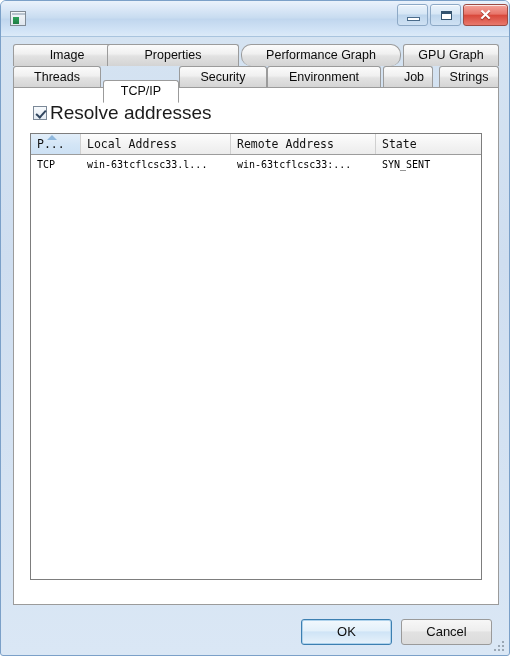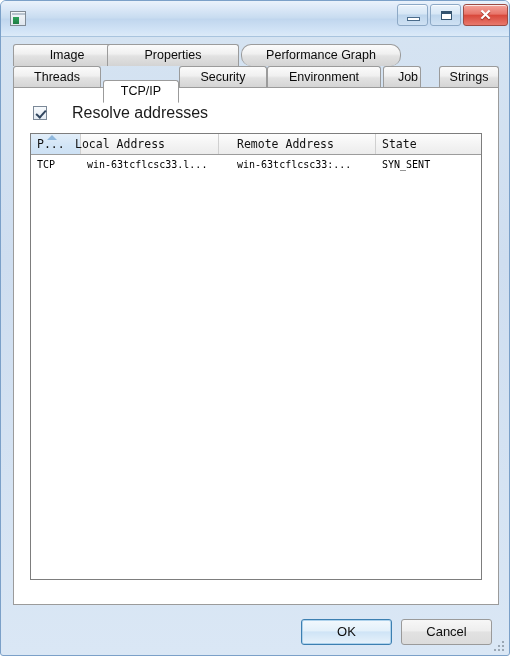--- a/index.html
+++ b/index.html
@@ -197,22 +197,22 @@
   .checkbox::after {
     content: "";
     position: absolute;
     left: 4px; top: 1px;
     width: 4px; height: 8px;
     border: solid #31465f;
     border-width: 0 2px 2px 0;
     transform: rotate(42deg);
   }
   .checkrow .label {
-    margin-left: 25px;
-    font-size: 16px;
+    margin-left: 3px;
+    font-size: 19px;
     color: #1b1b1b;
     white-space: nowrap;
   }
 
   
   .listview {
     position: absolute;
     left: 16px; top: 45px;
     width: 452px;
     height: 447px;
@@ -325,46 +325,47 @@
         <span class="glyph-close">✕</span>
       </div>
     </div>
   </div>
 
   <div class="tabstrip">
     <div class="tabrow row1">
       <div class="tab" style="left:0px;width:108px;">Image</div>
       <div class="tab" style="left:94px;width:132px;">Properties</div>
       <div class="tab" style="left:228px;width:160px;border-radius:10px;">Performance Graph</div>
+      <div class="tab" style="left:390px;width:96px;">GPU Graph</div>
     </div>
     <div class="tabrow row2">
       <div class="tab" style="left:0px;width:88px;">Threads</div>
       <div class="tab selected" style="left:90px;width:76px;">TCP/IP</div>
       <div class="tab" style="left:254px;width:114px;">Environment</div>
       <div class="tab" style="left:166px;width:88px;">Security</div>
-      <div class="tab" style="left:370px;width:38px;padding-left:12px;">Job</div>
+      <div class="tab" style="left:370px;width:50px;padding-left:12px;">Job</div>
       <div class="tab" style="left:426px;width:60px;">Strings</div>
     </div>
   </div>
 
   <div class="panel">
 
     <div class="checkrow">
       <span class="checkbox"></span>
       <span class="label">Resolve addresses</span>
     </div>
 
     <div class="listview">
 
       <div class="lv-header">
         <div class="lv-col sorted" style="left:0px;width:50px;">
           <span class="sort-arrow"></span>
           <span>P...</span>
         </div>
-        <div class="lv-col" style="left:38px;width:150px;">Local Address</div>
+        <div class="lv-col" style="left:50px;width:150px;">Local Address</div>
         <div class="lv-col" style="left:200px;width:145px;">Remote Address</div>
         <div class="lv-col" style="left:345px;width:105px;border-right:none;">State</div>
       </div>
 
       <div class="lv-row">
         <div class="lv-cell" style="left:0px;width:50px;">TCP</div>
         <div class="lv-cell" style="left:50px;width:150px;">win-63tcflcsc33.l...</div>
         <div class="lv-cell" style="left:200px;width:145px;">win-63tcflcsc33:...</div>
         <div class="lv-cell" style="left:345px;width:105px;">SYN_SENT</div>
       </div>

